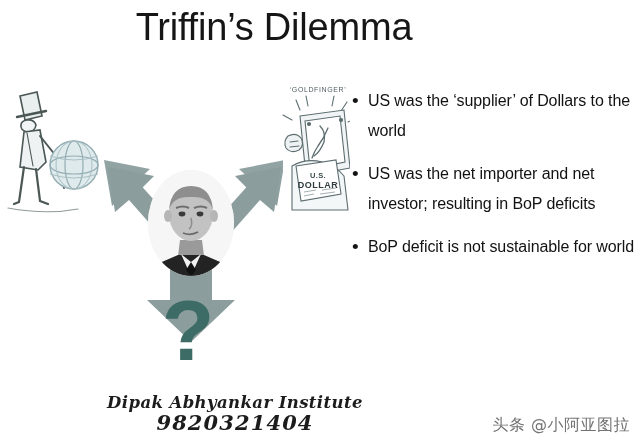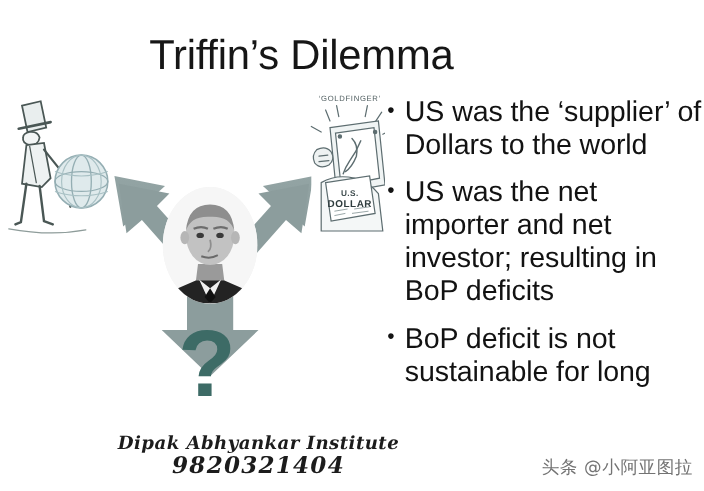--- a/index.html
+++ b/index.html
@@ -14,21 +14,21 @@
     background: #ffffff;
     overflow: hidden;
     font-family: "Liberation Sans", sans-serif;
     -webkit-font-smoothing: antialiased;
   }
 
   
   #slide-title {
     position: absolute;
     left: 0;
-    top: 28px;
+    top: 4px;
     width: 548px;
     text-align: center;
     font-size: 38px;
     line-height: 46px;
     font-weight: 400;
     color: #161616;
     letter-spacing: -0.2px;
   }
 
   
@@ -48,21 +48,21 @@
     width: 20px;
     font-size: 19px;
     line-height: 30px;
     color: #141414;
     text-align: left;
     padding-left: 4px;
     box-sizing: border-box;
   }
   .bullet-text {
     flex: 1 1 auto;
-    font-size: 26px;
+    font-size: 16px;
     line-height: 30px;
     color: #121212;
     font-weight: 400;
     letter-spacing: -0.1px;
   }
 
   
   #graphic-stage {
     position: absolute;
     left: 0;
@@ -256,21 +256,21 @@
     <div class="bullet-row">
       <span class="bullet-dot">•</span>
       <span class="bullet-text">US was the ‘supplier’ of Dollars to the world</span>
     </div>
     <div class="bullet-row">
       <span class="bullet-dot">•</span>
       <span class="bullet-text">US was the net importer and net investor; resulting in BoP deficits</span>
     </div>
     <div class="bullet-row">
       <span class="bullet-dot">•</span>
-      <span class="bullet-text">BoP deficit is not sustainable for long</span>
+      <span class="bullet-text">BoP deficit is not sustainable for world</span>
     </div>
   </div>
 
   <div id="footer">
     <div id="footer-institute">Dipak Abhyankar Institute</div>
     <div id="footer-phone">9820321404</div>
   </div>
 
   <div id="watermark">头条 @小阿亚图拉</div>
 

